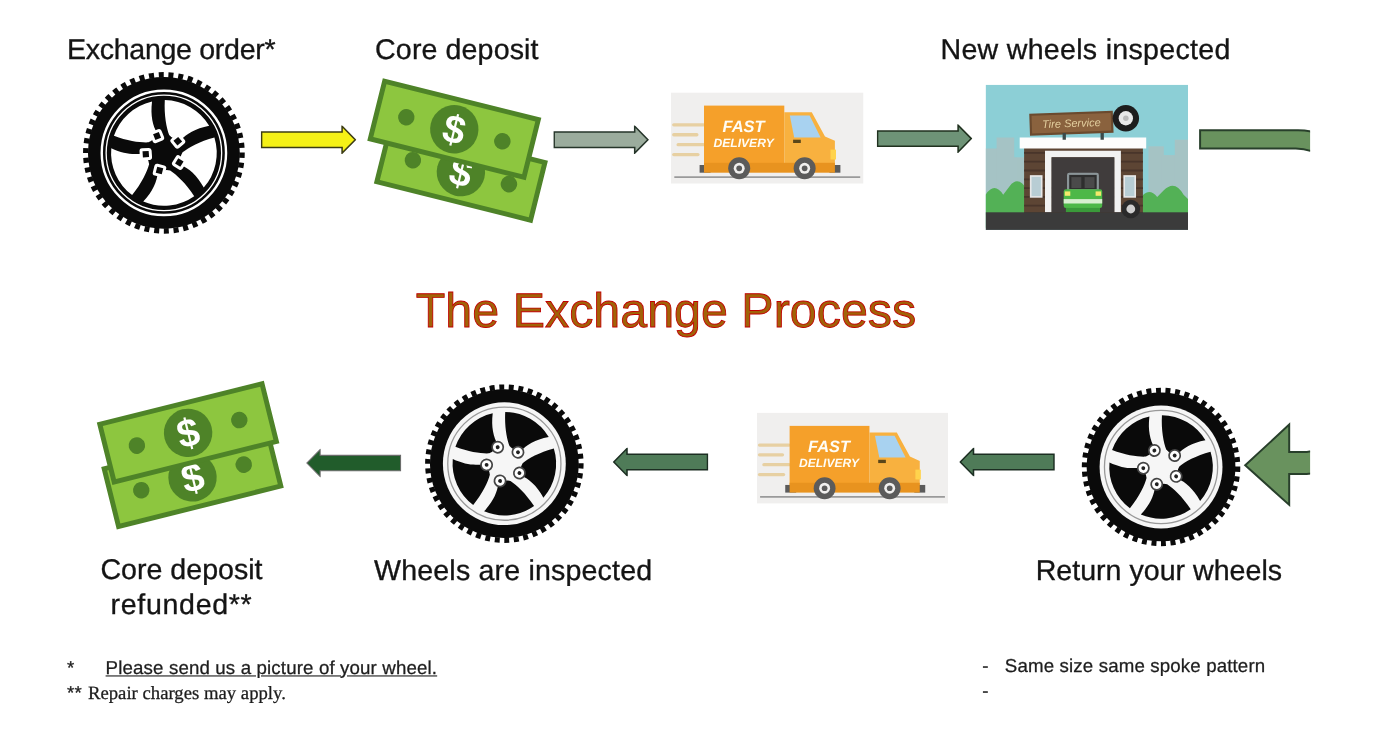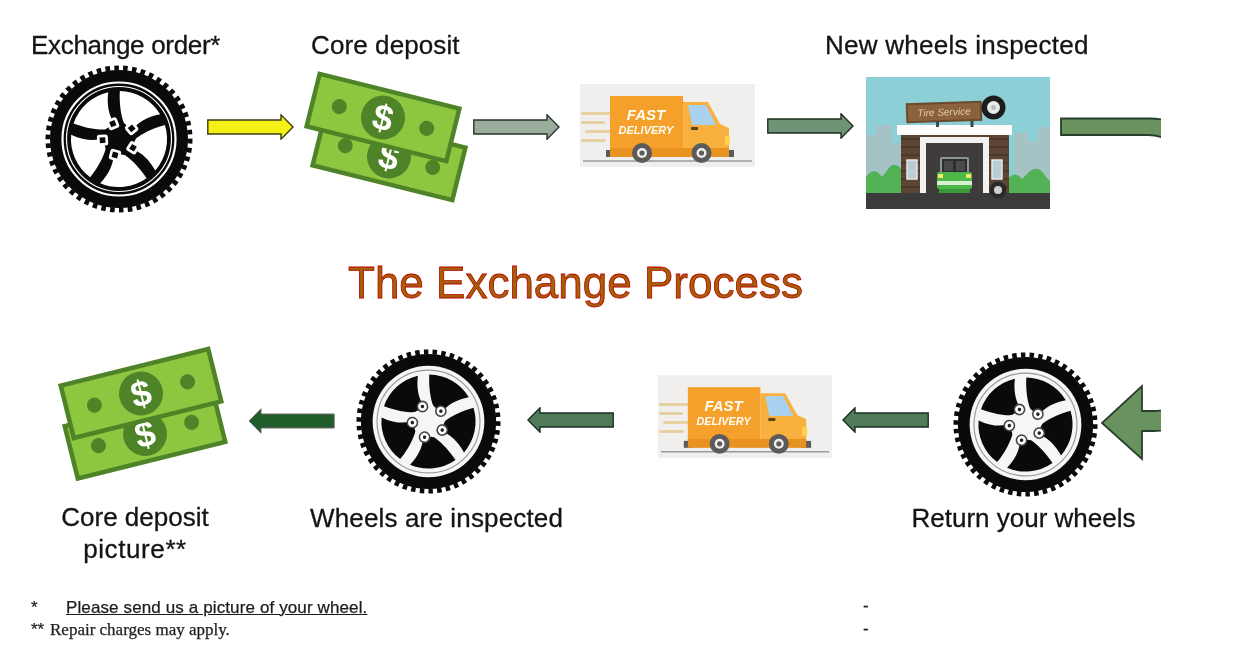--- a/index.html
+++ b/index.html
@@ -1,40 +1,41 @@
 <!DOCTYPE html>
 <html><head>
 <meta charset="utf-8">
 <style>
   html,body{margin:0;padding:0;background:#fff;}
   #page{position:relative;width:1161px;height:666px;background:#fff;overflow:hidden;
-        font-family:"Liberation Sans", sans-serif;}
+        font-family:"Liberation Sans", sans-serif;margin-left:30px;}
   .lbl{position:absolute;color:#141414;font-size:26px;line-height:1;white-space:nowrap;-webkit-text-stroke:0.3px #141414;}
   .abs{position:absolute;}
   .fn{position:absolute;color:#1d1d1d;font-size:17px;line-height:1;white-space:nowrap;-webkit-text-stroke:0.25px #1d1d1d;}
 </style>
 </head>
 <body>
 <div id="page">
 
   <div class="lbl" style="left:31px;top:31.5px;letter-spacing:-0.3px;">Exchange order*</div>
   <div class="lbl" style="left:311px;top:31.5px;letter-spacing:0.1px;">Core deposit</div>
   <div class="lbl" style="left:825px;top:31.5px;letter-spacing:0.25px;">New wheels inspected</div>
 
   <div class="abs" style="left:348px;top:260.8px;color:#a16207;font-size:44px;line-height:1;white-space:nowrap;-webkit-text-stroke:0.8px #c00000;">The Exchange Process</div>
 
-  <div class="lbl" style="left:55px;top:501.3px;width:160px;text-align:center;line-height:32px;">Core deposit<br><span style="letter-spacing:0.6px;">picture**</span></div>
+  <div class="lbl" style="left:55px;top:501.3px;width:160px;text-align:center;line-height:32px;">Core deposit<br><span style="letter-spacing:0.6px;">refunded**</span></div>
   <div class="lbl" style="left:310px;top:504.5px;letter-spacing:0.15px;">Wheels are inspected</div>
   <div class="lbl" style="left:911.5px;top:504.5px;">Return your wheels</div>
 
   <div class="fn" style="left:31px;top:598.5px;">*</div>
   <div class="fn" style="left:66px;top:598.5px;letter-spacing:0.12px;text-decoration:underline;">Please send us a picture of your wheel.</div>
   <div class="fn" style="left:31px;top:620.5px;">**</div>
   <div class="fn" style="left:50px;top:620.5px;font-family:Liberation Serif, serif;">Repair charges may apply.</div>
   <div class="fn" style="left:863px;top:597px;">-</div>
+  <div class="fn" style="left:883.5px;top:597px;letter-spacing:0.12px;">Same size same spoke pattern</div>
   <div class="fn" style="left:863px;top:619.5px;">-</div>
 
   <svg class="abs" style="left:44px;top:64px;" width="150" height="150" viewBox="0 0 150 150">
     <g transform="translate(75,75)">
       <circle r="71" fill="none" stroke="#0a0a0a" stroke-width="5" stroke-dasharray="4.6 4.3"></circle>
       <circle r="69" fill="#0a0a0a"></circle>
       <circle r="56.5" fill="none" stroke="#fff" stroke-width="2.2"></circle>
       <circle r="52.5" fill="none" stroke="#fff" stroke-width="1.2"></circle>
       <g transform="rotate(30)">
         <path id="petB" d="M 23.3 -42 A 48 48 0 0 0 -23.3 -42 C -17 -29.5 -9 -20.5 -4 -16.5 Q 1.5 -14.5 7.5 -17.5 C 9 -25 13.5 -33.5 23.3 -42 Z" fill="#fff"></path>

